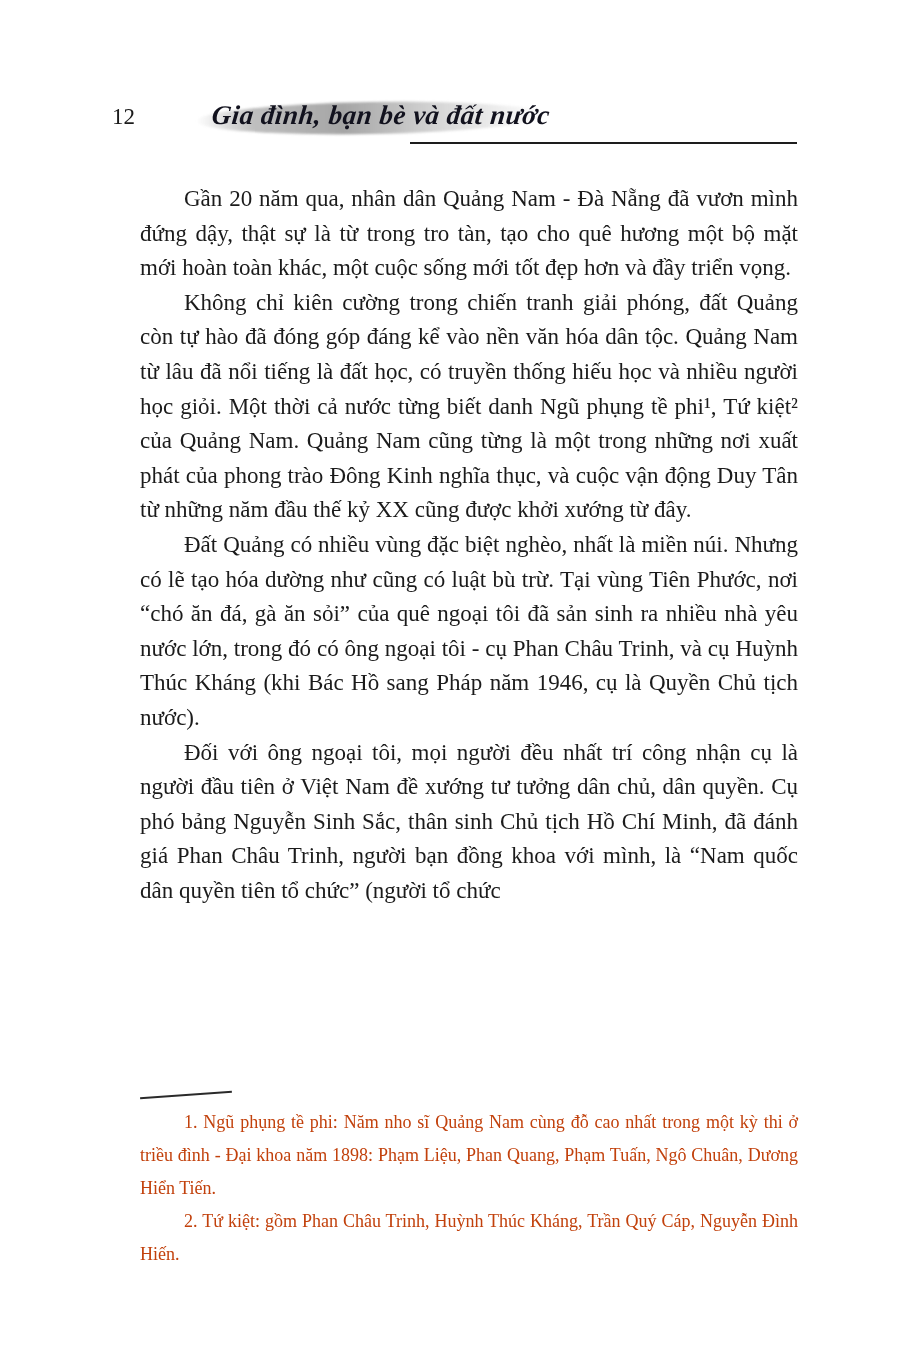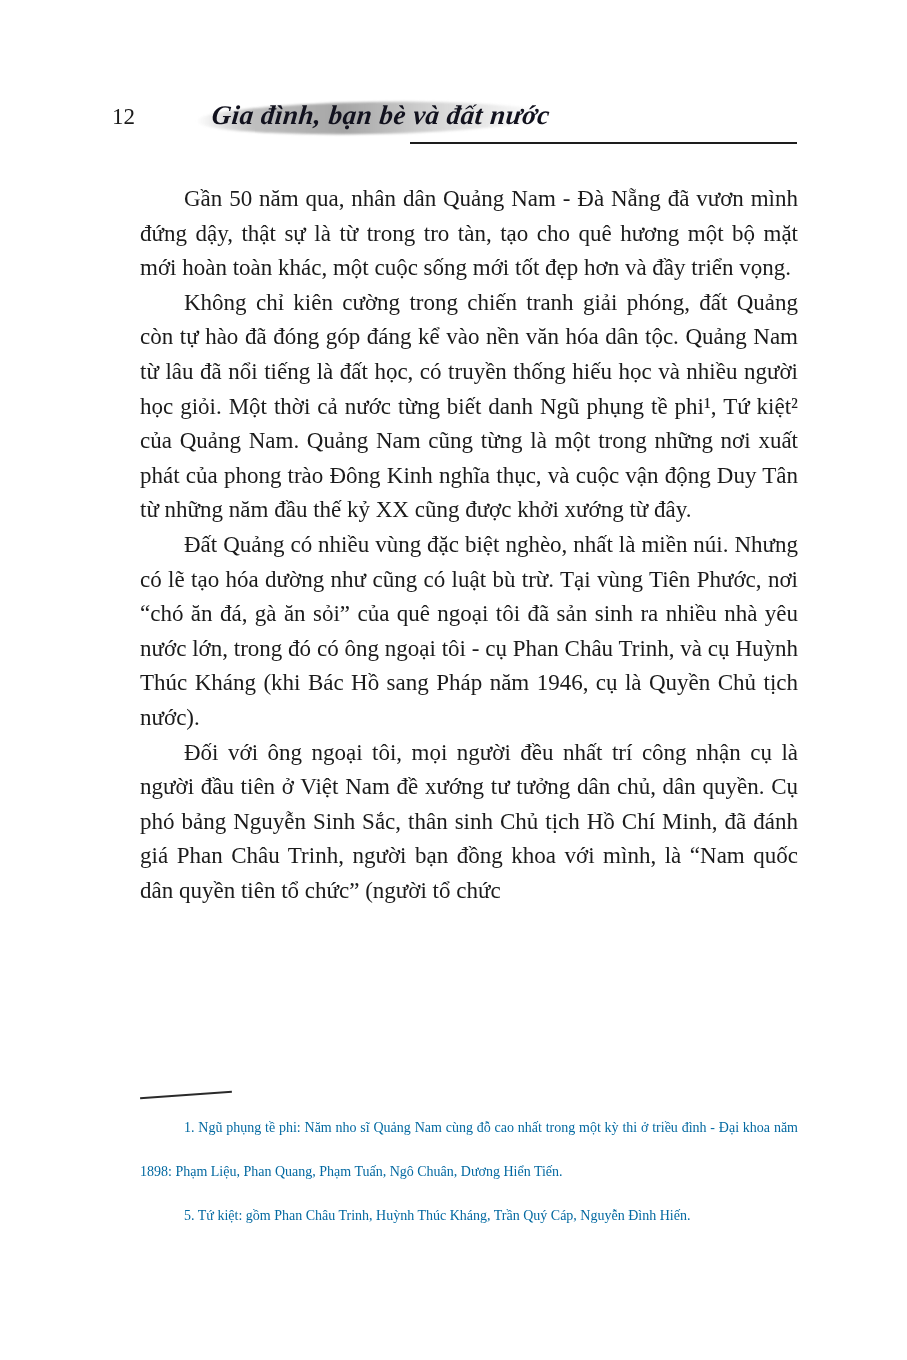--- a/index.html
+++ b/index.html
@@ -101,48 +101,48 @@
     background: #2a2a2a;
     transform: rotate(-4deg);
   }
   .footnotes {
     position: absolute;
     top: 1106px;
     left: 140px;
     width: 658px;
   }
   .footnote {
-    font-size: 14px;
-    line-height: 44px;
+    font-size: 18px;
+    line-height: 33px;
     text-align: justify;
     text-indent: 44px;
-    color: #0369a1;
+    color: #c2410c;
   }
 </style>
 </head>
 <body>
 
 <div class="page">
 
   <header class="page-header">
     <span class="page-number">12</span>
     <div class="header-title-wrap">
       <span class="swoosh"></span>
       <span class="header-title">Gia đình, bạn bè và đất nước</span>
     </div>
     <span class="header-rule"></span>
   </header>
 
   <main class="body-text">
-    <p class="body-para">Gần 50 năm qua, nhân dân Quảng Nam - Đà Nẵng đã vươn mình đứng dậy, thật sự là từ trong tro tàn, tạo cho quê hương một bộ mặt mới hoàn toàn khác, một cuộc sống mới tốt đẹp hơn và đầy triển vọng.</p>
+    <p class="body-para">Gần 20 năm qua, nhân dân Quảng Nam - Đà Nẵng đã vươn mình đứng dậy, thật sự là từ trong tro tàn, tạo cho quê hương một bộ mặt mới hoàn toàn khác, một cuộc sống mới tốt đẹp hơn và đầy triển vọng.</p>
     <p class="body-para">Không chỉ kiên cường trong chiến tranh giải phóng, đất Quảng còn tự hào đã đóng góp đáng kể vào nền văn hóa dân tộc. Quảng Nam từ lâu đã nổi tiếng là đất học, có truyền thống hiếu học và nhiều người học giỏi. Một thời cả nước từng biết danh Ngũ phụng tề phi¹, Tứ kiệt² của Quảng Nam. Quảng Nam cũng từng là một trong những nơi xuất phát của phong trào Đông Kinh nghĩa thục, và cuộc vận động Duy Tân từ những năm đầu thế kỷ XX cũng được khởi xướng từ đây.</p>
     <p class="body-para">Đất Quảng có nhiều vùng đặc biệt nghèo, nhất là miền núi. Nhưng có lẽ tạo hóa dường như cũng có luật bù trừ. Tại vùng Tiên Phước, nơi “chó ăn đá, gà ăn sỏi” của quê ngoại tôi đã sản sinh ra nhiều nhà yêu nước lớn, trong đó có ông ngoại tôi - cụ Phan Châu Trinh, và cụ Huỳnh Thúc Kháng (khi Bác Hồ sang Pháp năm 1946, cụ là Quyền Chủ tịch nước).</p>
     <p class="body-para">Đối với ông ngoại tôi, mọi người đều nhất trí công nhận cụ là người đầu tiên ở Việt Nam đề xướng tư tưởng dân chủ, dân quyền. Cụ phó bảng Nguyễn Sinh Sắc, thân sinh Chủ tịch Hồ Chí Minh, đã đánh giá Phan Châu Trinh, người bạn đồng khoa với mình, là “Nam quốc dân quyền tiên tổ chức” (người tổ chức</p>
   </main>
 
   <div class="footnote-sep"></div>
 
   <section class="footnotes">
     <p class="footnote">1. Ngũ phụng tề phi: Năm nho sĩ Quảng Nam cùng đỗ cao nhất trong một kỳ thi ở triều đình - Đại khoa năm 1898: Phạm Liệu, Phan Quang, Phạm Tuấn, Ngô Chuân, Dương Hiển Tiến.</p>
-    <p class="footnote">5. Tứ kiệt: gồm Phan Châu Trinh, Huỳnh Thúc Kháng, Trần Quý Cáp, Nguyễn Đình Hiến.</p>
+    <p class="footnote">2. Tứ kiệt: gồm Phan Châu Trinh, Huỳnh Thúc Kháng, Trần Quý Cáp, Nguyễn Đình Hiến.</p>
   </section>
 
 </div>
 
 </body></html>

